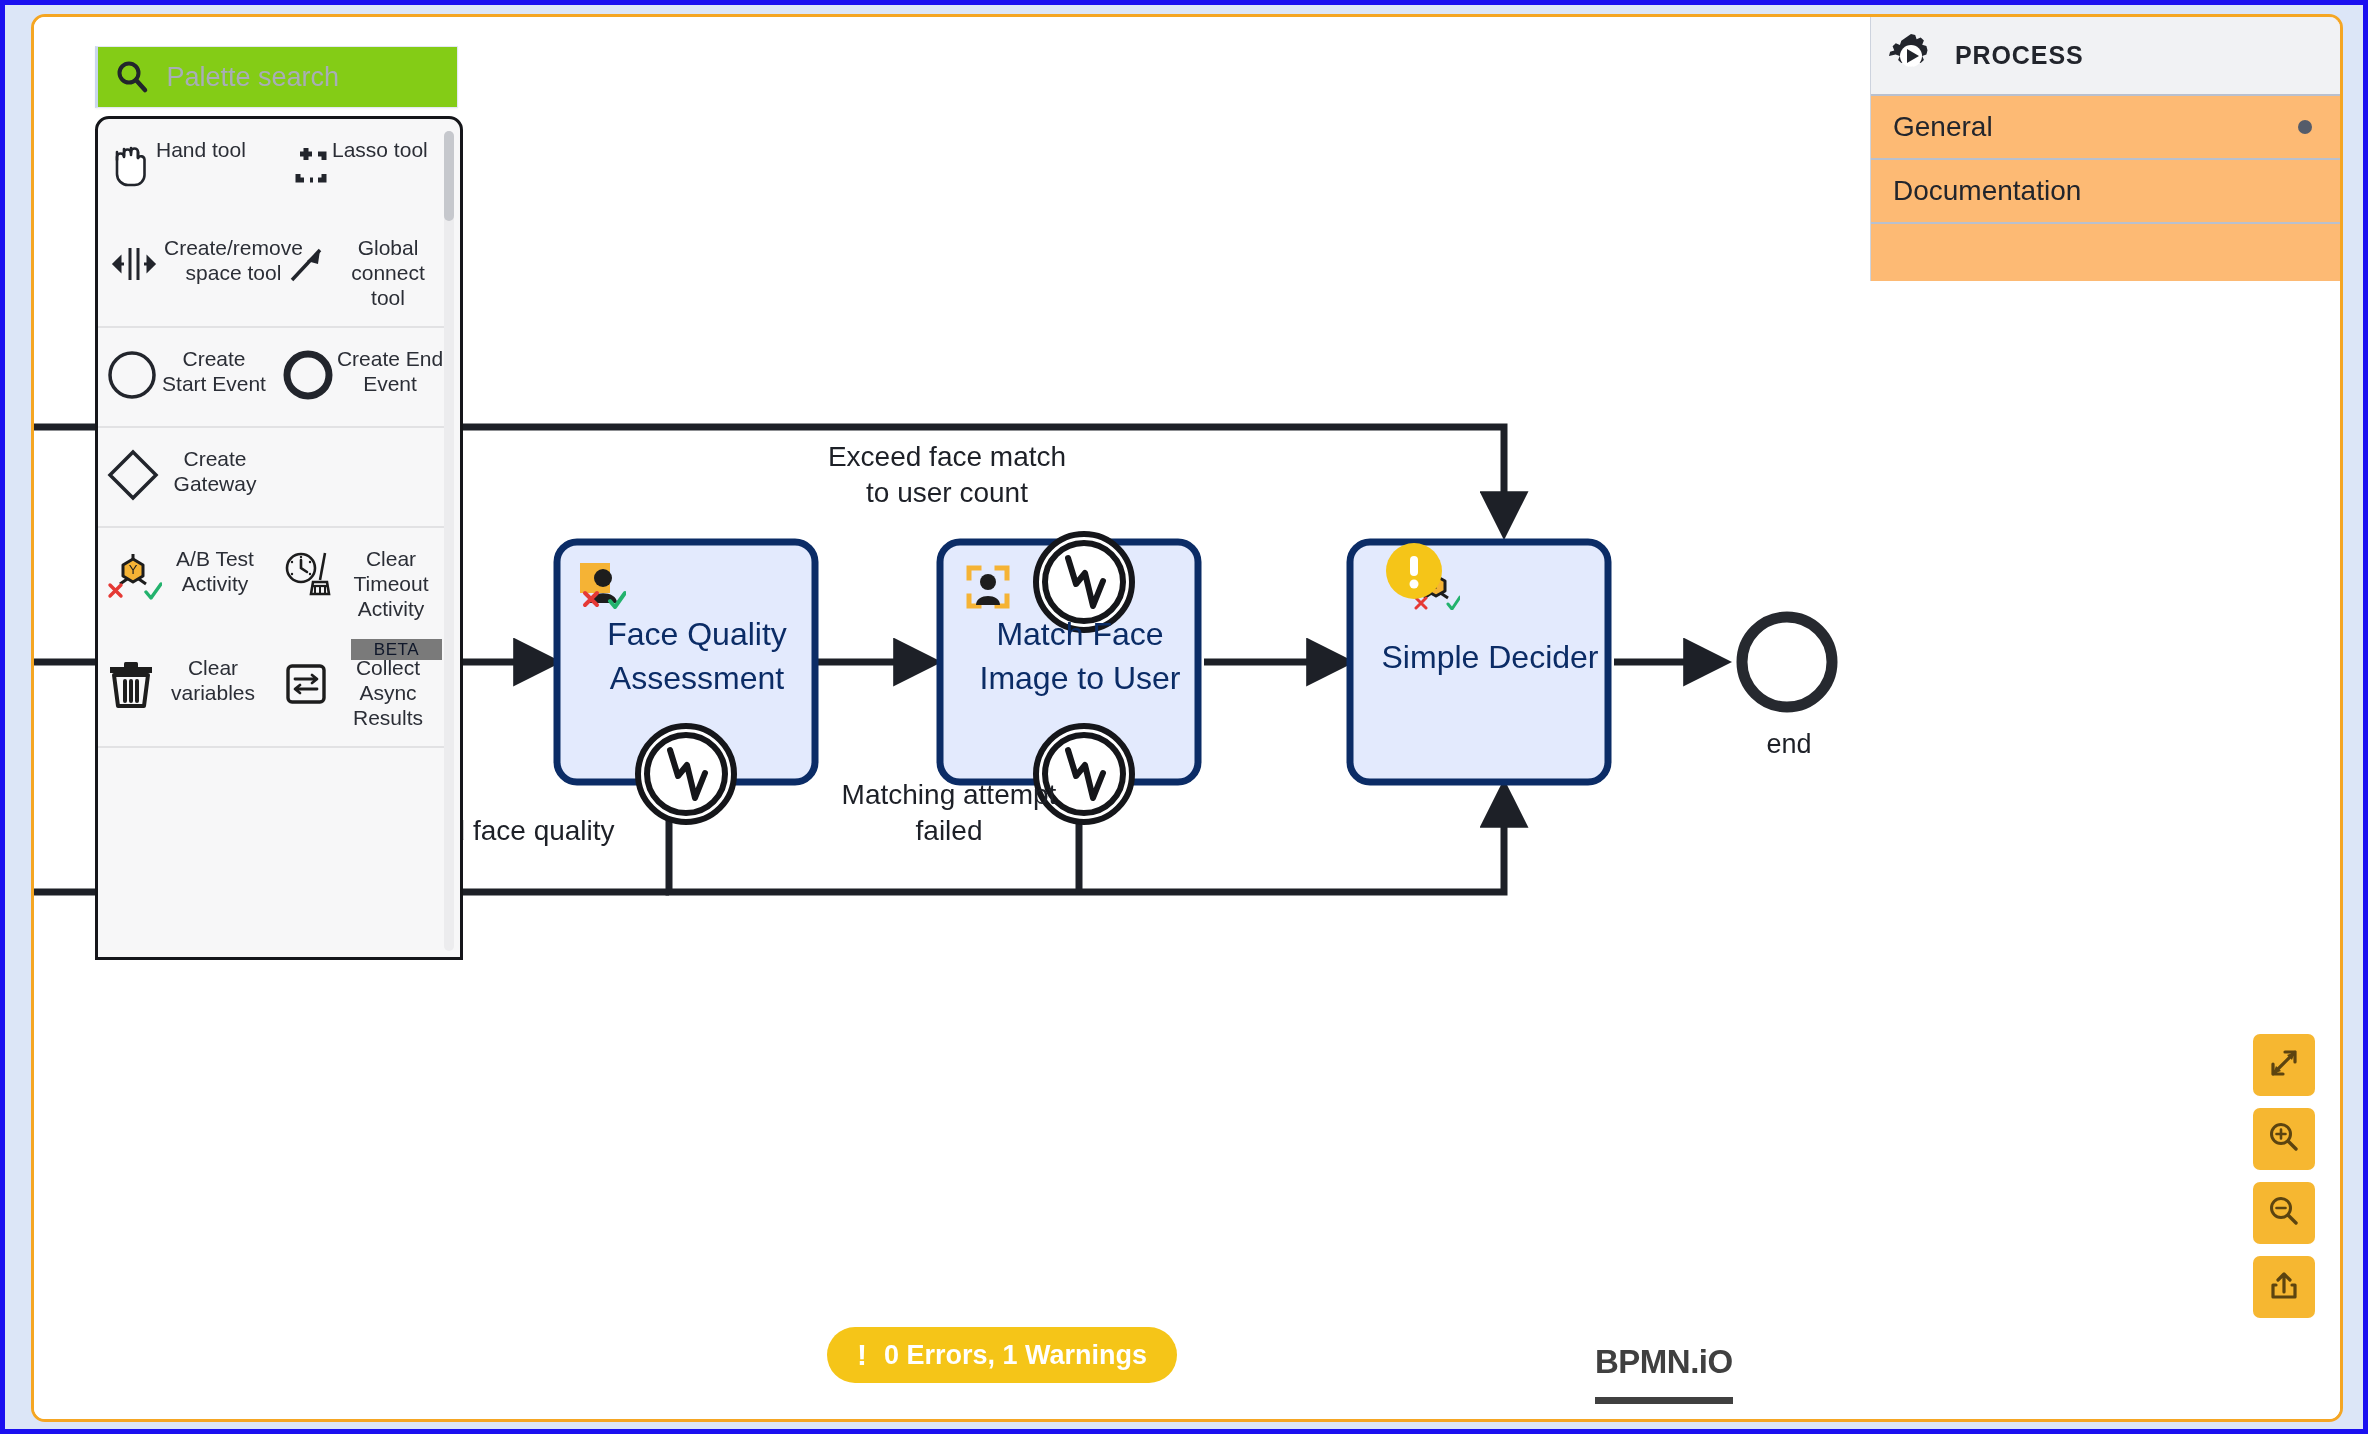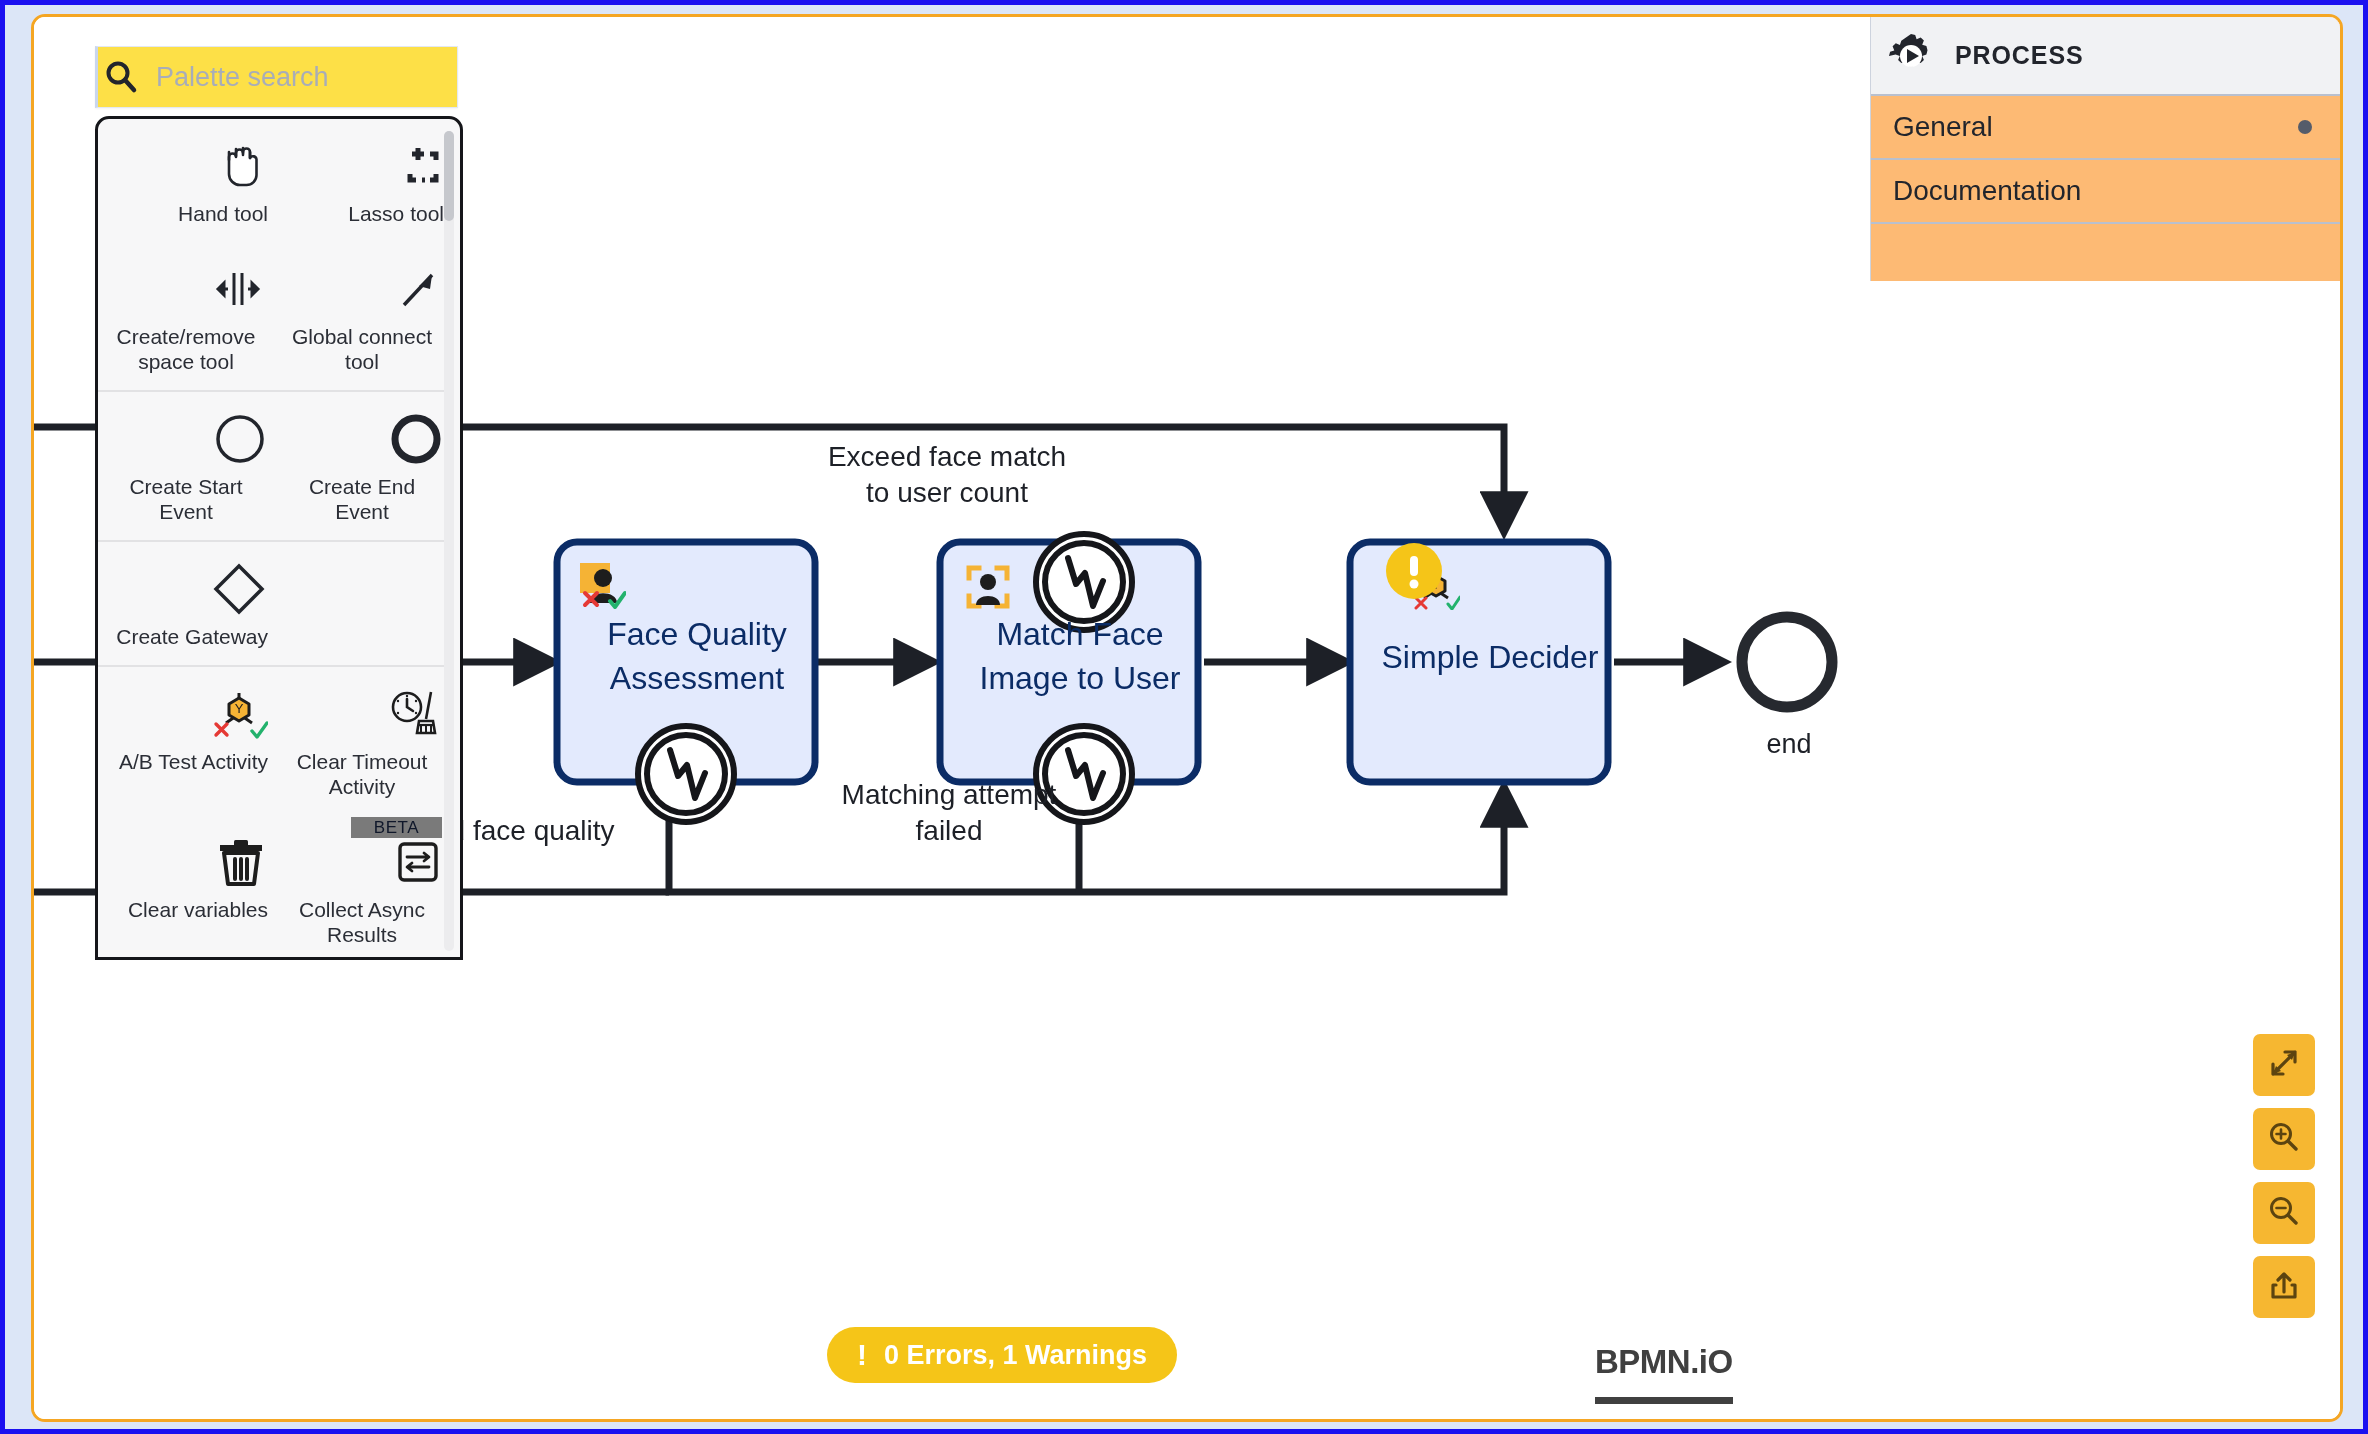--- a/index.html
+++ b/index.html
@@ -29,26 +29,27 @@
   #canvas {
     position: absolute; inset: 0;
     background: #ffffff;
     overflow: hidden;
   }
   
   #palette-search {
     position: absolute;
     left: 61px; top: 29px;
     width: 363px; height: 62px;
-    background: #fde047;
+    background: #84cc16;
     border: 1px solid #e3e8f2;
     border-left: 3px solid #c9d6ee;
     box-shadow: 0 1px 2px rgba(0,0,0,.05);
     display: flex; align-items: center;
     padding-left: 6px;
+    justify-content: center;
   }
   #palette-search .mag { margin-right: 18px; display:flex; }
   #palette-search input {
     border: 0; outline: none;
     font-size: 27px;
     font-family: "Liberation Sans", sans-serif;
     color: #2b2e36;
     width: 280px;
     background: transparent;
   }
@@ -70,22 +71,22 @@
     width: 352px;
     height: 100%;
     overflow: hidden;
   }
   .pal-group { border-bottom: 2px solid #e2e2e4; }
   .pal-row { display: flex; }
   .pal-item {
     width: 176px;
     padding: 18px 6px 16px 6px;
     display: flex;
-    flex-direction: column;
-    align-items: flex-end;
+    flex-direction: row;
+    align-items: flex-start;
     position: relative;
   }
   .pal-icon {
     height: 58px;
     display: flex; align-items: center; justify-content: center;
     margin-bottom: 6px;
   }
   .pal-label {
     font-size: 21px;
     line-height: 25px;

